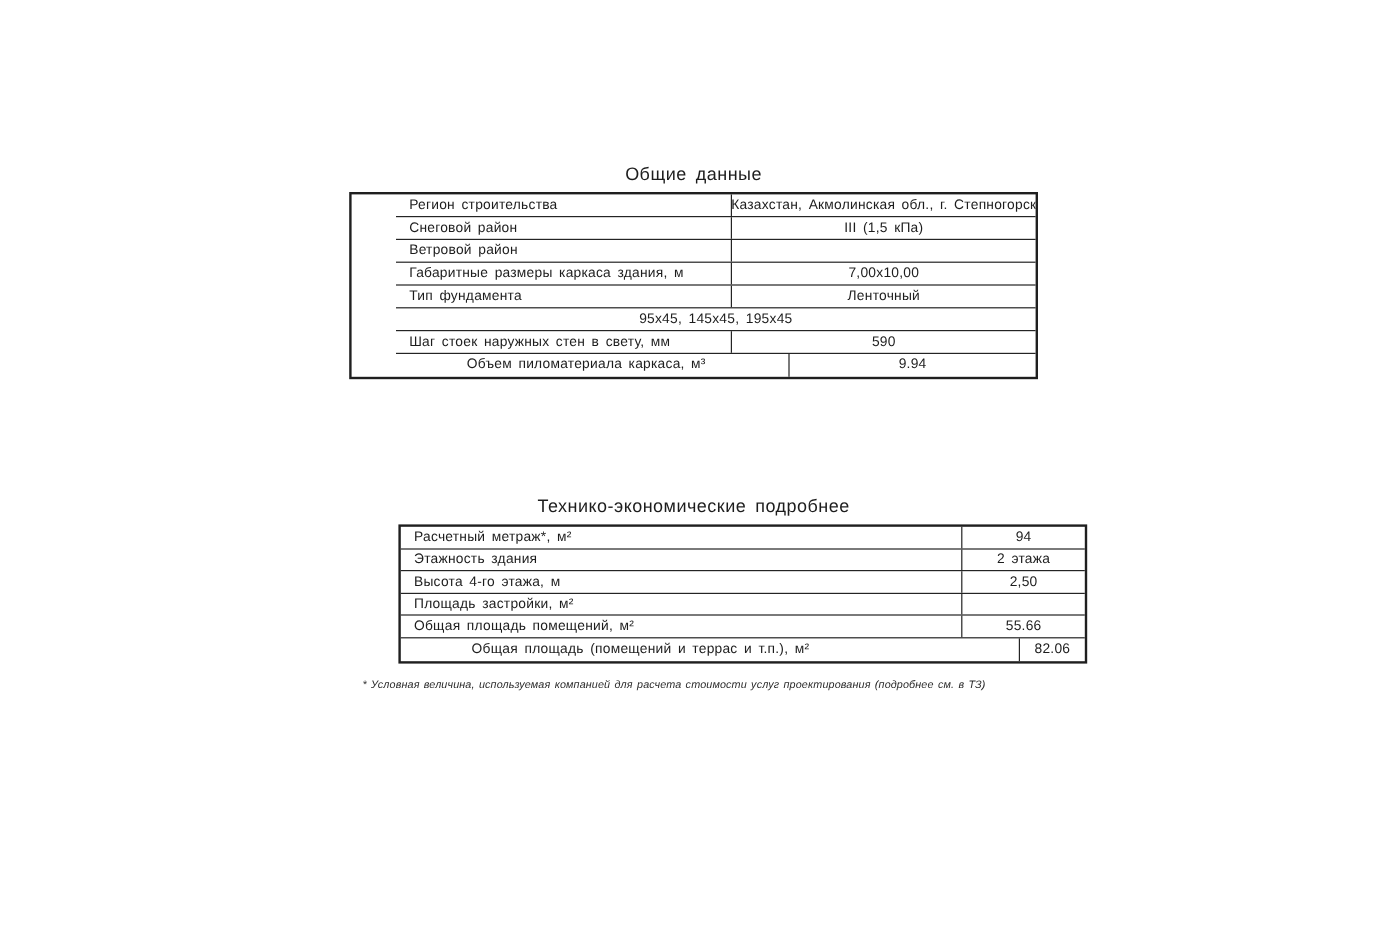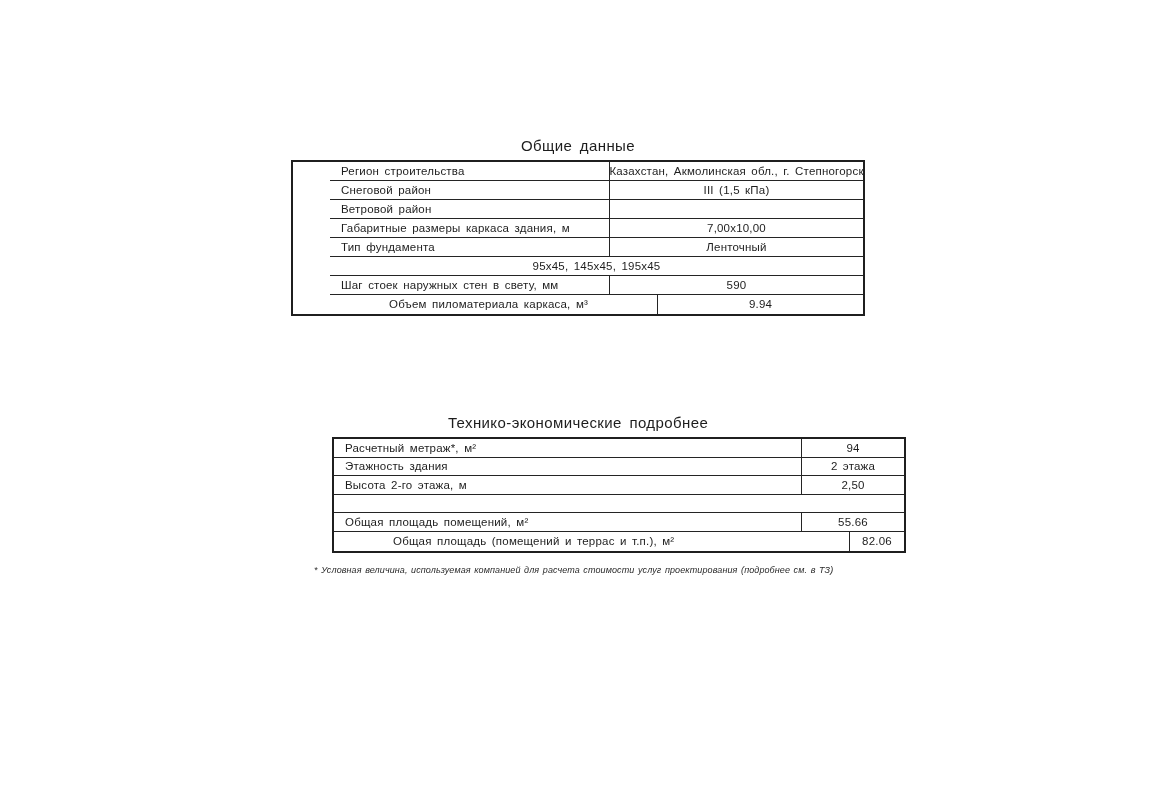--- a/index.html
+++ b/index.html
@@ -69,21 +69,20 @@
   #tech-table .cell-label { width: 468px; }
   .footnote {
     position: absolute;
     left: 302px; top: 565px;
     width: 560px;
     font-size: 9px;
     font-style: italic;
     letter-spacing: 0.1px;
     word-spacing: 1px;
     color: #2a2a2a;
-    margin-left: 12px;
   }
 </style>
 </head>
 <body>
 
 <div class="sheet">
 
   <div class="tbl-title" id="general-title">Общие данные</div>
 
   <div class="tbl" id="general-table">
@@ -124,24 +123,25 @@
   <div class="tbl" id="tech-table">
     <div class="row">
       <div class="cell-label">Расчетный метраж*, м²</div>
       <div class="cell-value">94</div>
     </div>
     <div class="row">
       <div class="cell-label">Этажность здания</div>
       <div class="cell-value">2 этажа</div>
     </div>
     <div class="row">
-      <div class="cell-label">Высота 2-го этажа, м</div>
+      <div class="cell-label">Высота 4-го этажа, м</div>
       <div class="cell-value">2,50</div>
     </div>
     <div class="row">
+      <div class="cell-label">Площадь застройки, м²</div>
       <div class="cell-value"></div>
     </div>
     <div class="row">
       <div class="cell-label">Общая площадь помещений, м²</div>
       <div class="cell-value">55.66</div>
     </div>
     <div class="row">
       <div class="cell-label">Общая площадь (помещений и террас и т.п.), м²</div>
       <div class="cell-value">82.06</div>
     </div>

